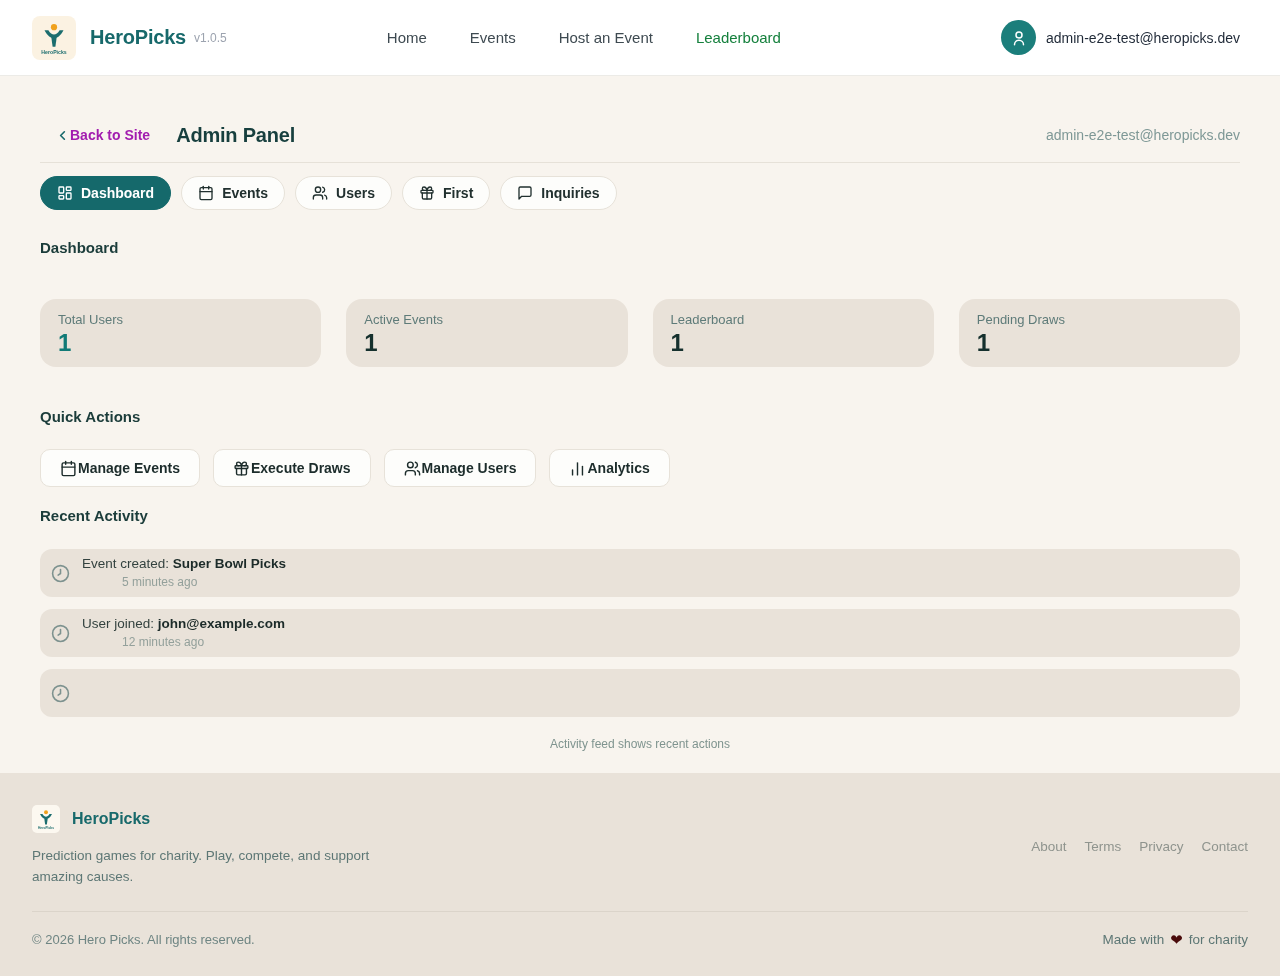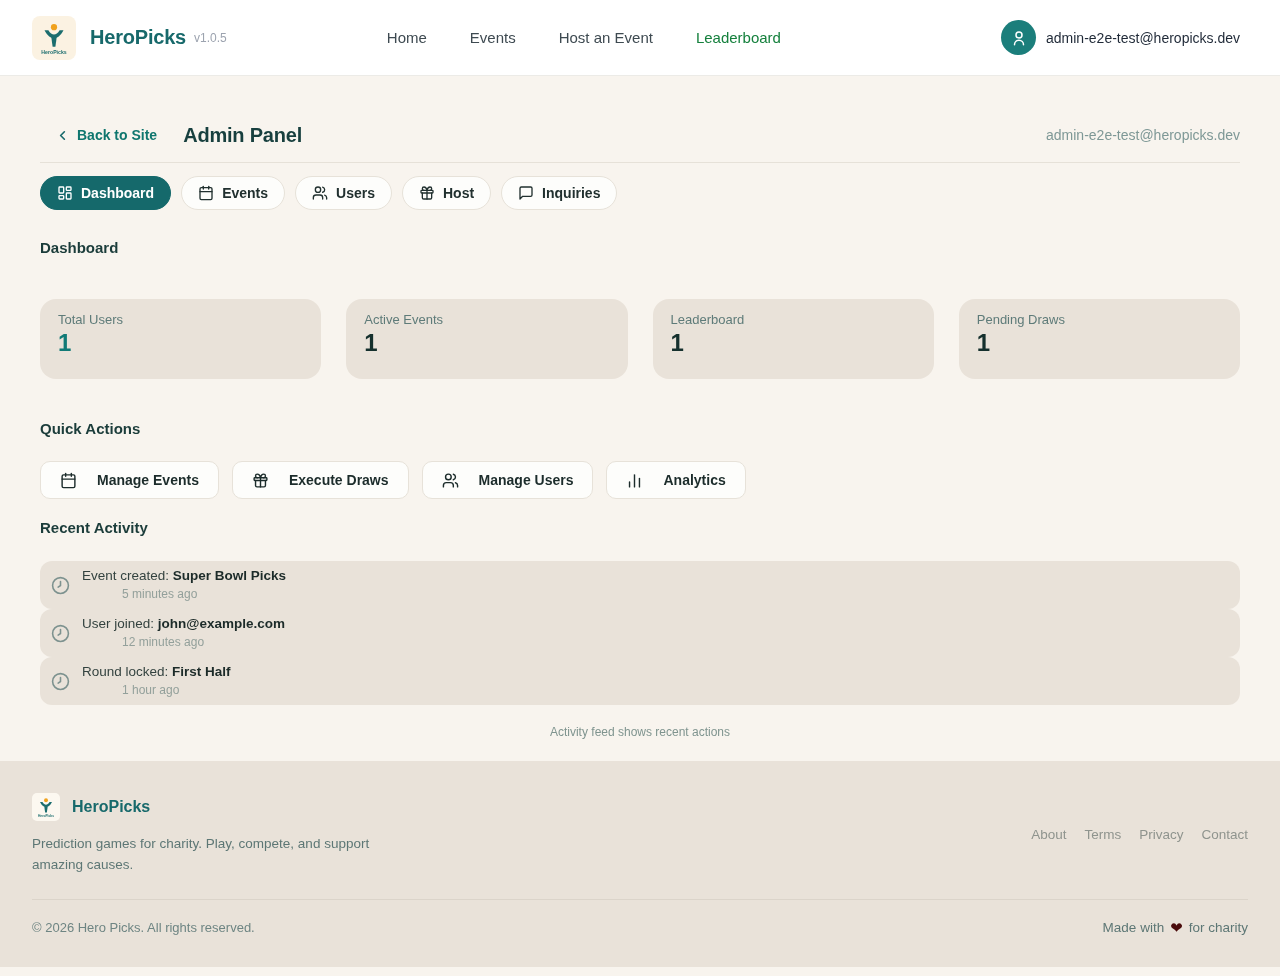--- a/index.html
+++ b/index.html
@@ -47,22 +47,22 @@
   .nav-email { font-size: 14px; color: #1f2937; }
 
   
   .container { max-width: 1280px; padding: 0 40px; }
   .admin-header {
     display: flex; align-items: center;
     padding-top: 45px;
     height: 73px;
   }
   .back-link {
-    display: flex; align-items: center; gap: 7px;
-    color: #0f766e; font-size: 14px; font-weight: 700;
+    display: flex; align-items: center; 
+    color: #a21caf; font-size: 14px; font-weight: 700;
     text-decoration: none; cursor: pointer;
     margin-left: 15px;
   }
   .admin-title { font-size: 20px; font-weight: 700; color: #173f3e; margin-left: 26px; letter-spacing: -0.2px; }
   .admin-email { margin-left: auto; font-size: 14px; color: #7e9896; }
   .divider { border-bottom: 1px solid #e6e1d8; margin-top: 13px; }
 
   
   .tabs { display: flex; gap: 10px; margin-top: 13px; }
   .tab {
@@ -85,42 +85,42 @@
   
   .stats-grid {
     margin-top: 43px;
     display: grid;
     grid-template-columns: repeat(4, 1fr);
     gap: 25px;
   }
   .stat-card {
     background: #e9e2d9;
     border-radius: 16px;
-    height: 80px;
+    height: 68px;
     padding: 13px 18px;
   }
   .stat-label { font-size: 13px; color: #5e7b79; font-weight: 500; }
   .stat-value { font-size: 24px; font-weight: 700; color: #15302d; margin-top: 3px; line-height: 1.1; }
   .stat-value.accent { color: #117a76; }
 
   
   .actions-row { display: flex; gap: 13px; margin-top: 24px; }
   .action-btn {
-    display: flex; align-items: center; gap: 20px;
+    display: flex; align-items: center; gap: 1px;
     height: 38px; padding: 8px 19px;
     background: #fdfdfb;
     border: 1px solid #e7e2d9;
     border-radius: 10px;
     font-family: "Liberation Sans", sans-serif;
     font-size: 14px; font-weight: 700; color: #1c2c2b;
     cursor: pointer;
   }
 
   
-  .activity-list { margin-top: 25px; display: flex; flex-direction: column; }
+  .activity-list { margin-top: 25px; display: flex; flex-direction: column; gap: 12px; }
   .activity-item {
     background: #e9e2d9;
     border-radius: 12px;
     height: 48px;
     display: flex; align-items: center;
     padding: 0 16px 0 11px;
     gap: 12px;
   }
   .activity-text { line-height: 1.25; }
   .activity-line { font-size: 13.5px; color: #33423f; }
@@ -232,21 +232,21 @@
       </svg>
       <span>Users</span>
     </button>
     <button class="tab">
       <svg width="16" height="16" viewBox="0 0 24 24" fill="none" stroke="currentColor" stroke-width="2" stroke-linecap="round" stroke-linejoin="round">
         <rect x="3" y="8" width="18" height="4" rx="1"></rect>
           <path d="M12 8v13"></path>
         <path d="M19 12v7a2 2 0 0 1-2 2H7a2 2 0 0 1-2-2v-7"></path>
         <path d="M7.5 8a2.5 2.5 0 0 1 0-5C11 3 12 8 12 8s1-5 4.5-5a2.5 2.5 0 0 1 0 5"></path>
       </svg>
-      <span>Host</span>
+      <span>First</span>
     </button>
     <button class="tab">
       <svg width="16" height="16" viewBox="0 0 24 24" fill="none" stroke="currentColor" stroke-width="2" stroke-linecap="round" stroke-linejoin="round">
         <path d="M21 15a2 2 0 0 1-2 2H7l-4 4V5a2 2 0 0 1 2-2h14a2 2 0 0 1 2 2z"></path>
       </svg>
       <span>Inquiries</span>
     </button>
   </div>
 
   <h2 class="section-heading h-dashboard">Dashboard</h2>
@@ -338,27 +338,20 @@
         </div>
         <div class="activity-time">12 minutes ago</div>
       </div>
     </div>
 
     <div class="activity-item">
       <svg width="19" height="19" viewBox="0 0 24 24" fill="none" stroke="#7d928f" stroke-width="2" stroke-linecap="round" stroke-linejoin="round">
         <circle cx="12" cy="12" r="10"></circle>
           <polyline points="12 7 12 12 9 14"></polyline>
       </svg>
-      <div class="activity-text">
-        <div class="activity-line">
-          <span>Round locked:</span>
-          <strong>First Half</strong>
-        </div>
-        <div class="activity-time">1 hour ago</div>
-      </div>
     </div>
 
   </div>
   <div class="activity-footnote">Activity feed shows recent actions</div>
 
 </main>
 
 <footer class="footer">
   <div class="footer-inner">
     <div class="footer-top">

